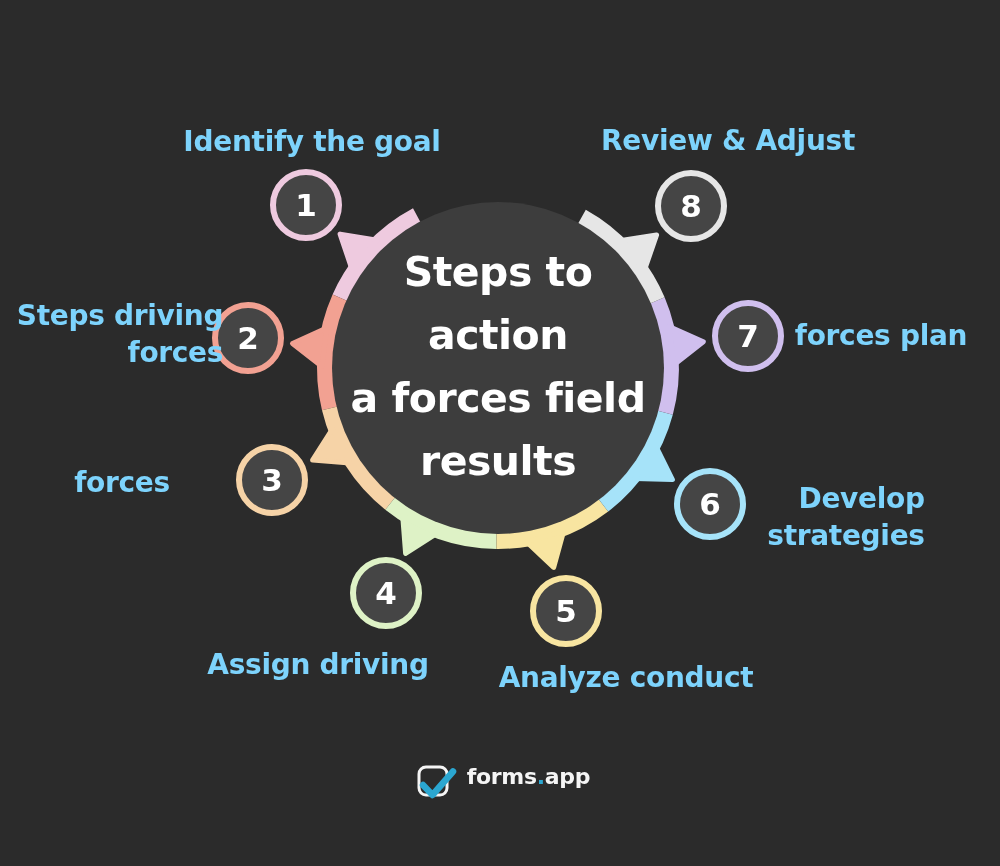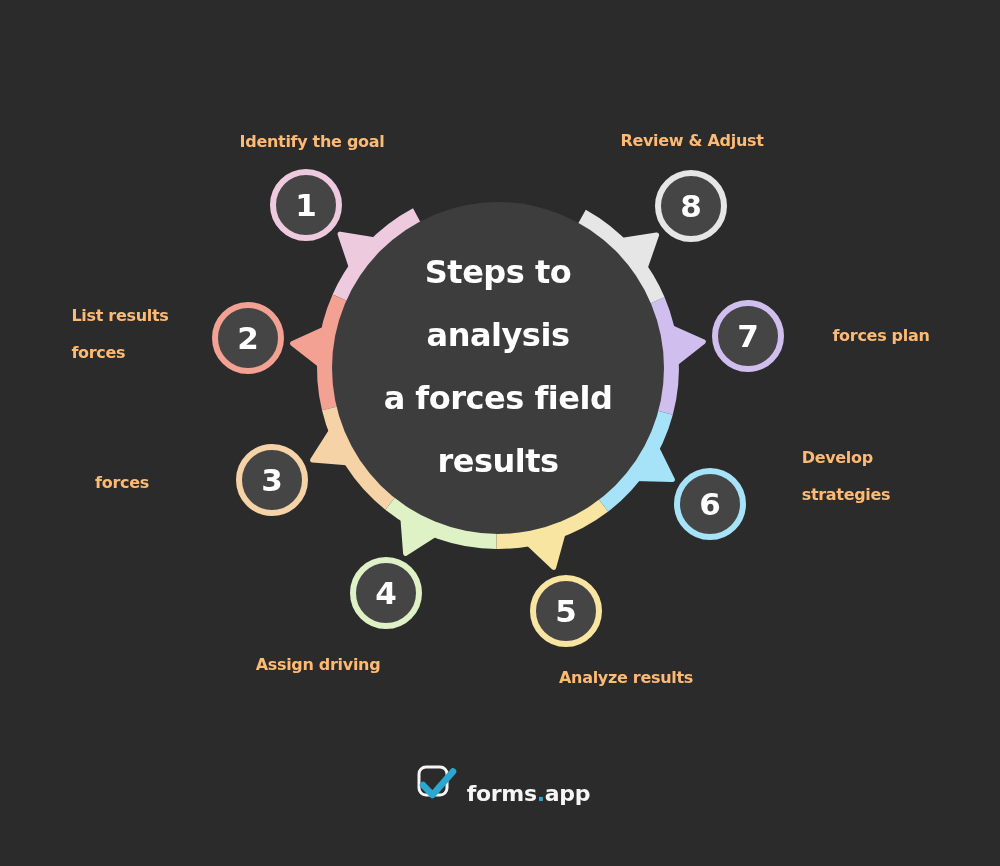--- a/index.html
+++ b/index.html
@@ -3,44 +3,44 @@
 <meta charset="utf-8">
 <style>
   html,body{margin:0;padding:0;background:#2b2b2b;}
   .canvas{
     position:relative;width:1000px;height:866px;overflow:hidden;
     background:#2b2b2b;font-family:"DejaVu Sans",sans-serif;color:#ffffff;
   }
   .ring-svg{position:absolute;left:0;top:0;width:1000px;height:866px;}
   .center-title{
     position:absolute;left:498px;top:367px;transform:translate(-50%,-50%);
-    text-align:center;font-size:32px;font-weight:700;line-height:63px;
+    text-align:center;font-size:41px;font-weight:700;line-height:63px;
     letter-spacing:-0.5px;white-space:nowrap;color:#ffffff;
   }
   .badge{
     position:absolute;width:60px;height:60px;border-radius:50%;
     border:6px solid #e6e6e6;background:#454545;
     display:flex;align-items:center;justify-content:center;
     transform:translate(-50%,-50%);
     font-size:31px;font-weight:700;color:#ffffff;
   }
   .b1{left:306px;top:205px}.b2{left:248px;top:338px}.b3{left:272px;top:480px}
   .b4{left:386px;top:593px}.b5{left:566px;top:611px}.b6{left:710px;top:504px}
   .b7{left:748px;top:336px}.b8{left:691px;top:206px}
   .lbl{
-    position:absolute;transform:translate(-50%,-50%);text-align:left;
-    font-size:16px;font-weight:700;line-height:37px;letter-spacing:-0.3px;
-    white-space:nowrap;color:#fdba74;
+    position:absolute;transform:translate(-50%,-50%);text-align:right;
+    font-size:28px;font-weight:700;line-height:37px;letter-spacing:-0.3px;
+    white-space:nowrap;color:#7dd3fc;
   }
   .l1{left:312px;top:141px}.l2{left:120px;top:334px}.l3{left:122px;top:482px}
-  .l4{left:318px;top:664px}.l5{left:626px;top:677px}.l6{left:846px;top:476px}
-  .l7{left:881px;top:335px}.l8{left:692px;top:140px}
+  .l4{left:318px;top:664px}.l5{left:626px;top:677px}.l6{left:846px;top:517px}
+  .l7{left:881px;top:335px}.l8{left:728px;top:140px}
   .footer{
     position:absolute;left:6px;right:0;top:764px;height:42px;
-    display:flex;align-items:flex-end;justify-content:center;gap:9px;
+    display:flex;align-items:flex-start;justify-content:center;gap:9px;
   }
   .brand{font-size:22px;font-weight:700;letter-spacing:-0.3px;color:#f5f5f5;}
   .brand .dot{color:#2ba7d1;}
 </style>
 </head>
 <body style="background: rgb(43, 43, 43);">
 
 <div class="canvas" style="background: rgb(43, 43, 43);">
 
   <svg class="ring-svg" id="ring" viewBox="0 0 1000 866">
@@ -58,21 +58,21 @@
       <path d="M 655.8 446.0 L 672.4 479.5 L 635.0 478.5 Z" fill="#a6e3f9" stroke="#a6e3f9" stroke-width="5" stroke-linejoin="round"></path>
       <path d="M 664.6 297.3 A 181 181 0 0 1 672.8 414.8 L 642.9 406.8 A 150 150 0 0 0 636.1 309.4 Z" fill="#d0bfee"></path>
       <path d="M 669.1 326.6 L 703.3 341.7 L 674.0 364.9 Z" fill="#d0bfee" stroke="#d0bfee" stroke-width="5" stroke-linejoin="round"></path>
       <path d="M 585.8 209.7 A 181 181 0 0 1 664.6 297.3 L 636.1 309.4 A 150 150 0 0 0 570.7 236.8 Z" fill="#e6e6e6"></path>
       <path d="M 619.6 240.8 L 656.6 234.9 L 644.4 270.3 Z" fill="#e6e6e6" stroke="#e6e6e6" stroke-width="5" stroke-linejoin="round"></path>
       <circle cx="498" cy="368" r="166" fill="#3d3d3d"></circle>
     </svg>
 
   <div class="center-title">
     <div>Steps to</div>
-    <div>analysis</div>
+    <div>action</div>
     <div>a forces field</div>
     <div>results</div>
   </div>
 
   <div class="badge b1" style="border-color: rgb(238, 202, 223); background: rgb(69, 69, 69);">
       <span>1</span>
     </div>
   <div class="badge b2" style="border-color: rgb(242, 161, 146); background: rgb(69, 69, 69);">
       <span>2</span>
     </div>
@@ -93,32 +93,32 @@
     </div>
   <div class="badge b8" style="border-color: rgb(230, 230, 230); background: rgb(69, 69, 69);">
       <span>8</span>
     </div>
 
   <div class="lbl l1">
     <div>Identify the goal</div>
     <div></div>
   </div>
   <div class="lbl l2">
-    <div>List results</div>
+    <div>Steps driving</div>
     <div>forces</div>
   </div>
   <div class="lbl l3">
     <div>forces</div>
   </div>
   <div class="lbl l4">
     <div>Assign driving</div>
     <div></div>
   </div>
   <div class="lbl l5">
-    <div>Analyze results</div>
+    <div>Analyze conduct</div>
     <div></div>
   </div>
   <div class="lbl l6">
     <div>Develop</div>
     <div>strategies</div>
   </div>
   <div class="lbl l7">
     <div>forces plan</div>
   </div>
   <div class="lbl l8">

